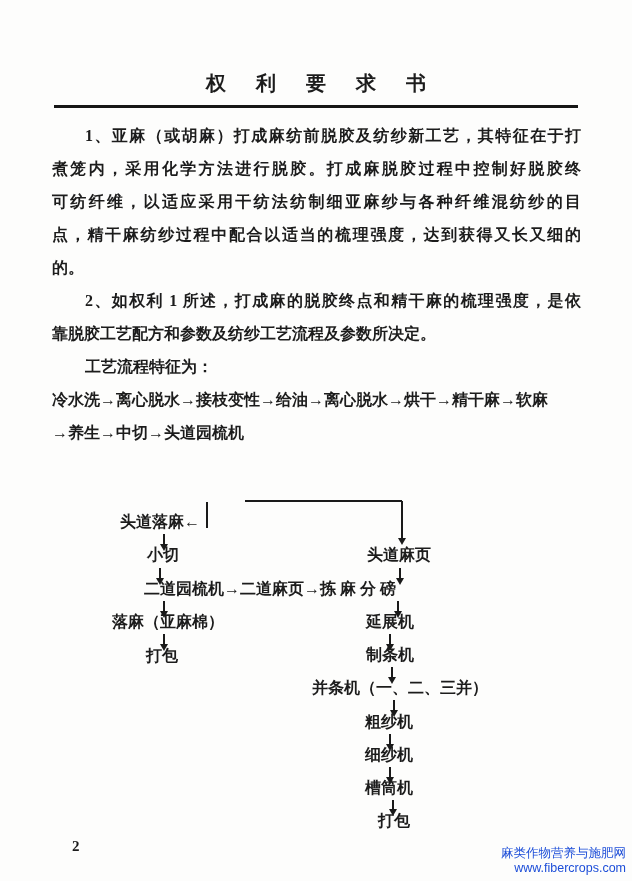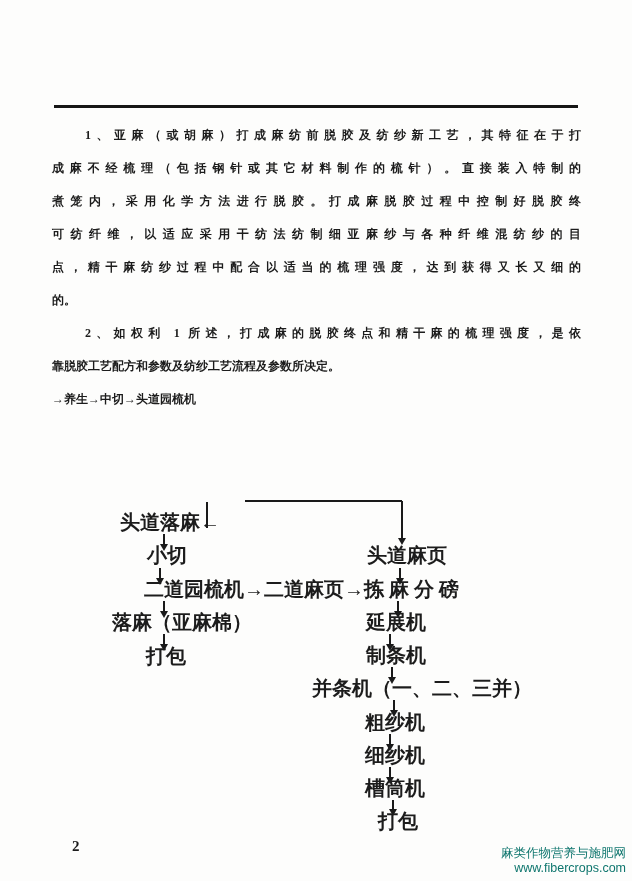--- a/index.html
+++ b/index.html
@@ -31,32 +31,32 @@
     background: #161616;
   }
   .body-text {
     position: absolute;
     top: 119px; left: 52px;
     width: 529px;
   }
   .tline {
     height: 33px;
     line-height: 33px;
-    font-size: 12px;
+    font-size: 16px;
     white-space: nowrap;
   }
   .tline.just {
     white-space: normal;
     text-align: justify;
     text-align-last: justify;
   }
   .tline.ind { padding-left: 33px; }
   .flow-node {
     position: absolute;
-    font-size: 20px;
+    font-size: 16px;
     line-height: 20px;
     white-space: nowrap;
     font-family: Liberation Serif, serif;
   }
   .hline {
     position: absolute;
     height: 2px;
     background: #1a1a1a;
   }
   .vline {
@@ -82,43 +82,45 @@
   }
   .page-number {
     position: absolute;
     left: 72px; top: 838px;
     font-size: 15px;
   }
   .watermark {
     position: absolute;
     right: 6px; bottom: 5px;
     text-align: right;
-    color: #0f766e;
+    color: #1d4ed8;
     font-size: 12.5px;
     line-height: 15px;
     font-weight: 400;
     font-family: "Liberation Sans", sans-serif;
   }
 </style>
 </head>
 <body>
 
 <div class="page">
 
+  <div class="doc-title">权利要求书</div>
   <div class="header-rule"></div>
 
   <div class="body-text">
     <div class="tline just ind">1、亚麻（或胡麻）打成麻纺前脱胶及纺纱新工艺，其特征在于打</div>
-    <div class="tline just">成麻不经梳理（包括钢针或其它材料制作的梳针）。直接装入特制的</div>
     <div class="tline just">煮笼内，采用化学方法进行脱胶。打成麻脱胶过程中控制好脱胶终</div>
     <div class="tline just">可纺纤维，以适应采用干纺法纺制细亚麻纱与各种纤维混纺纱的目</div>
     <div class="tline just">点，精干麻纺纱过程中配合以适当的梳理强度，达到获得又长又细的</div>
     <div class="tline">的。</div>
     <div class="tline just ind">2、如权利 1 所述，打成麻的脱胶终点和精干麻的梳理强度，是依</div>
     <div class="tline">靠脱胶工艺配方和参数及纺纱工艺流程及参数所决定。</div>
+    <div class="tline ind">工艺流程特征为：</div>
+    <div class="tline">冷水洗→离心脱水→接枝变性→给油→离心脱水→烘干→精干麻→软麻</div>
     <div class="tline">→养生→中切→头道园梳机</div>
   </div>
 
   <div class="hline" style="left:245px; top:500px; width:157px;"></div>
   <div class="vline" style="left:206px; top:502px; height:26px;"></div>
   <div class="varrow" style="left:401px; top:501px; height:38px;"></div>
 
   <div class="flow-node" style="left:120px; top:512px;">头道落麻←</div>
   <div class="varrow" style="left:163px; top:534px; height:11px;"></div>
   <div class="flow-node" style="left:147px; top:545px;">小切</div>

